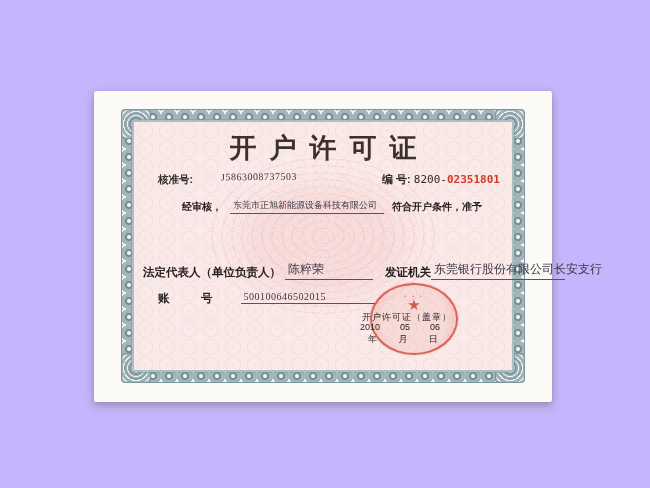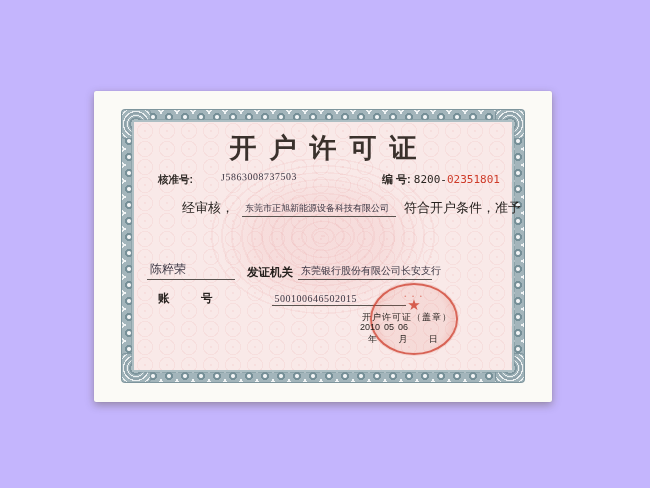--- a/index.html
+++ b/index.html
@@ -62,39 +62,39 @@
     font-size:27px;font-weight:bold;color:#3A312C;
     letter-spacing:13px;text-indent:13px;
   }
   .row1{position:absolute;left:0;top:80px;width:100%;height:14px;font-size:10.5px;}
   .lbl{font-weight:bold;color:#332D29;}
   .typed{font-family:"Liberation Serif","DejaVu Serif",serif;color:#3C3744;}
   .approval-label{position:absolute;left:64px;top:2px;}
   .approval-value{position:absolute;left:106px;top:0;font-size:10px;letter-spacing:.5px;transform:rotate(-.6deg);margin-left:21px;}
   .serial{position:absolute;left:288px;top:1px;font-size:11px;}
   .serial .num{font-family:"DejaVu Sans Mono","Liberation Mono",monospace;}
-  .serial .red{color:#CE3A28;font-weight:normal;}
+  .serial .red{color:#CE3A28;font-weight:bold;}
   .row2{position:absolute;left:88px;top:108px;display:flex;align-items:flex-end;}
-  .b13{font-weight:normal;font-size:13px;color:#26211E;white-space:nowrap;}
+  .b13{font-weight:bold;font-size:10px;color:#26211E;white-space:nowrap;}
   .fillline{border-bottom:1px solid #5A5450;
     font-family:"Liberation Serif","DejaVu Serif",serif;
     font-size:9px;color:#3C3744;padding:0 3px 1px 3px;white-space:nowrap;}
   .company-line{width:148px;margin:0 8px;}
   .row3{position:absolute;left:53px;top:140px;}
   .row4{position:absolute;left:49px;top:170px;display:flex;align-items:flex-end;}
   .b12{font-weight:bold;font-size:11.5px;color:#26211E;white-space:nowrap;}
   .name-line{width:82px;margin:0 12px 0 4px;font-size:12px;}
-  .bank-line{width:128px;margin-left:5px;font-size:10px;}
-  .row5{position:absolute;left:64px;top:200px;display:flex;align-items:flex-end;gap:31px;}
+  .bank-line{width:128px;font-size:12px;}
+  .row5{position:absolute;left:64px;top:200px;display:flex;align-items:flex-start;}
   .acct-label{letter-spacing:10px;}
   .acct-line{width:128px;margin-left:18px;text-align:left;font-size:10px;letter-spacing:.5px;}
   
   .issuer{position:absolute;left:262px;top:206px;width:160px;height:72px;font-size:9px;}
   .issuer-label{position:absolute;left:6px;top:14px;color:#241F1C;letter-spacing:1px;}
-  .issue-date{position:absolute;left:4px;top:25px;display:flex;gap:4px;color:#241F1C;}
+  .issue-date{position:absolute;left:4px;top:25px;display:flex;gap:20px;color:#241F1C;}
   .date-units{position:absolute;left:12px;top:36px;color:#241F1C;word-spacing:16px;font-family:Liberation Mono, monospace;}
   .stamp{
     position:absolute;left:14px;top:-14px;width:84px;height:68px;border-radius:50%;
     border:2.5px solid rgba(206,62,44,.75);
     background:radial-gradient(circle at 50% 50%, rgba(222,92,76,.10) 0 60%, rgba(222,92,76,.22) 75%, transparent 78%);
     box-shadow:0 0 0 1px rgba(222,92,76,.15);
   }
   .stamp .star{
     position:absolute;left:50%;top:30%;transform:translate(-50%,-50%);
     color:rgba(206,62,44,.8);font-size:15px;
@@ -136,20 +136,21 @@
       </div>
 
       <div class="row2">
         <span class="b13">经审核，</span>
         <span class="fillline company-line">东莞市正旭新能源设备科技有限公司</span>
         <span class="b13">符合开户条件，准予</span>
       </div>
 
 
       <div class="row4">
+        <span class="b12">法定代表人（单位负责人）</span>
         <span class="fillline name-line">陈粹荣</span>
         <span class="b12">发证机关</span>
         <span class="fillline bank-line">东莞银行股份有限公司长安支行</span>
       </div>
 
       <div class="row5">
         <span class="b12 acct-label">账　号</span>
         <span class="fillline acct-line typed">500100646502015</span>
       </div>
 

